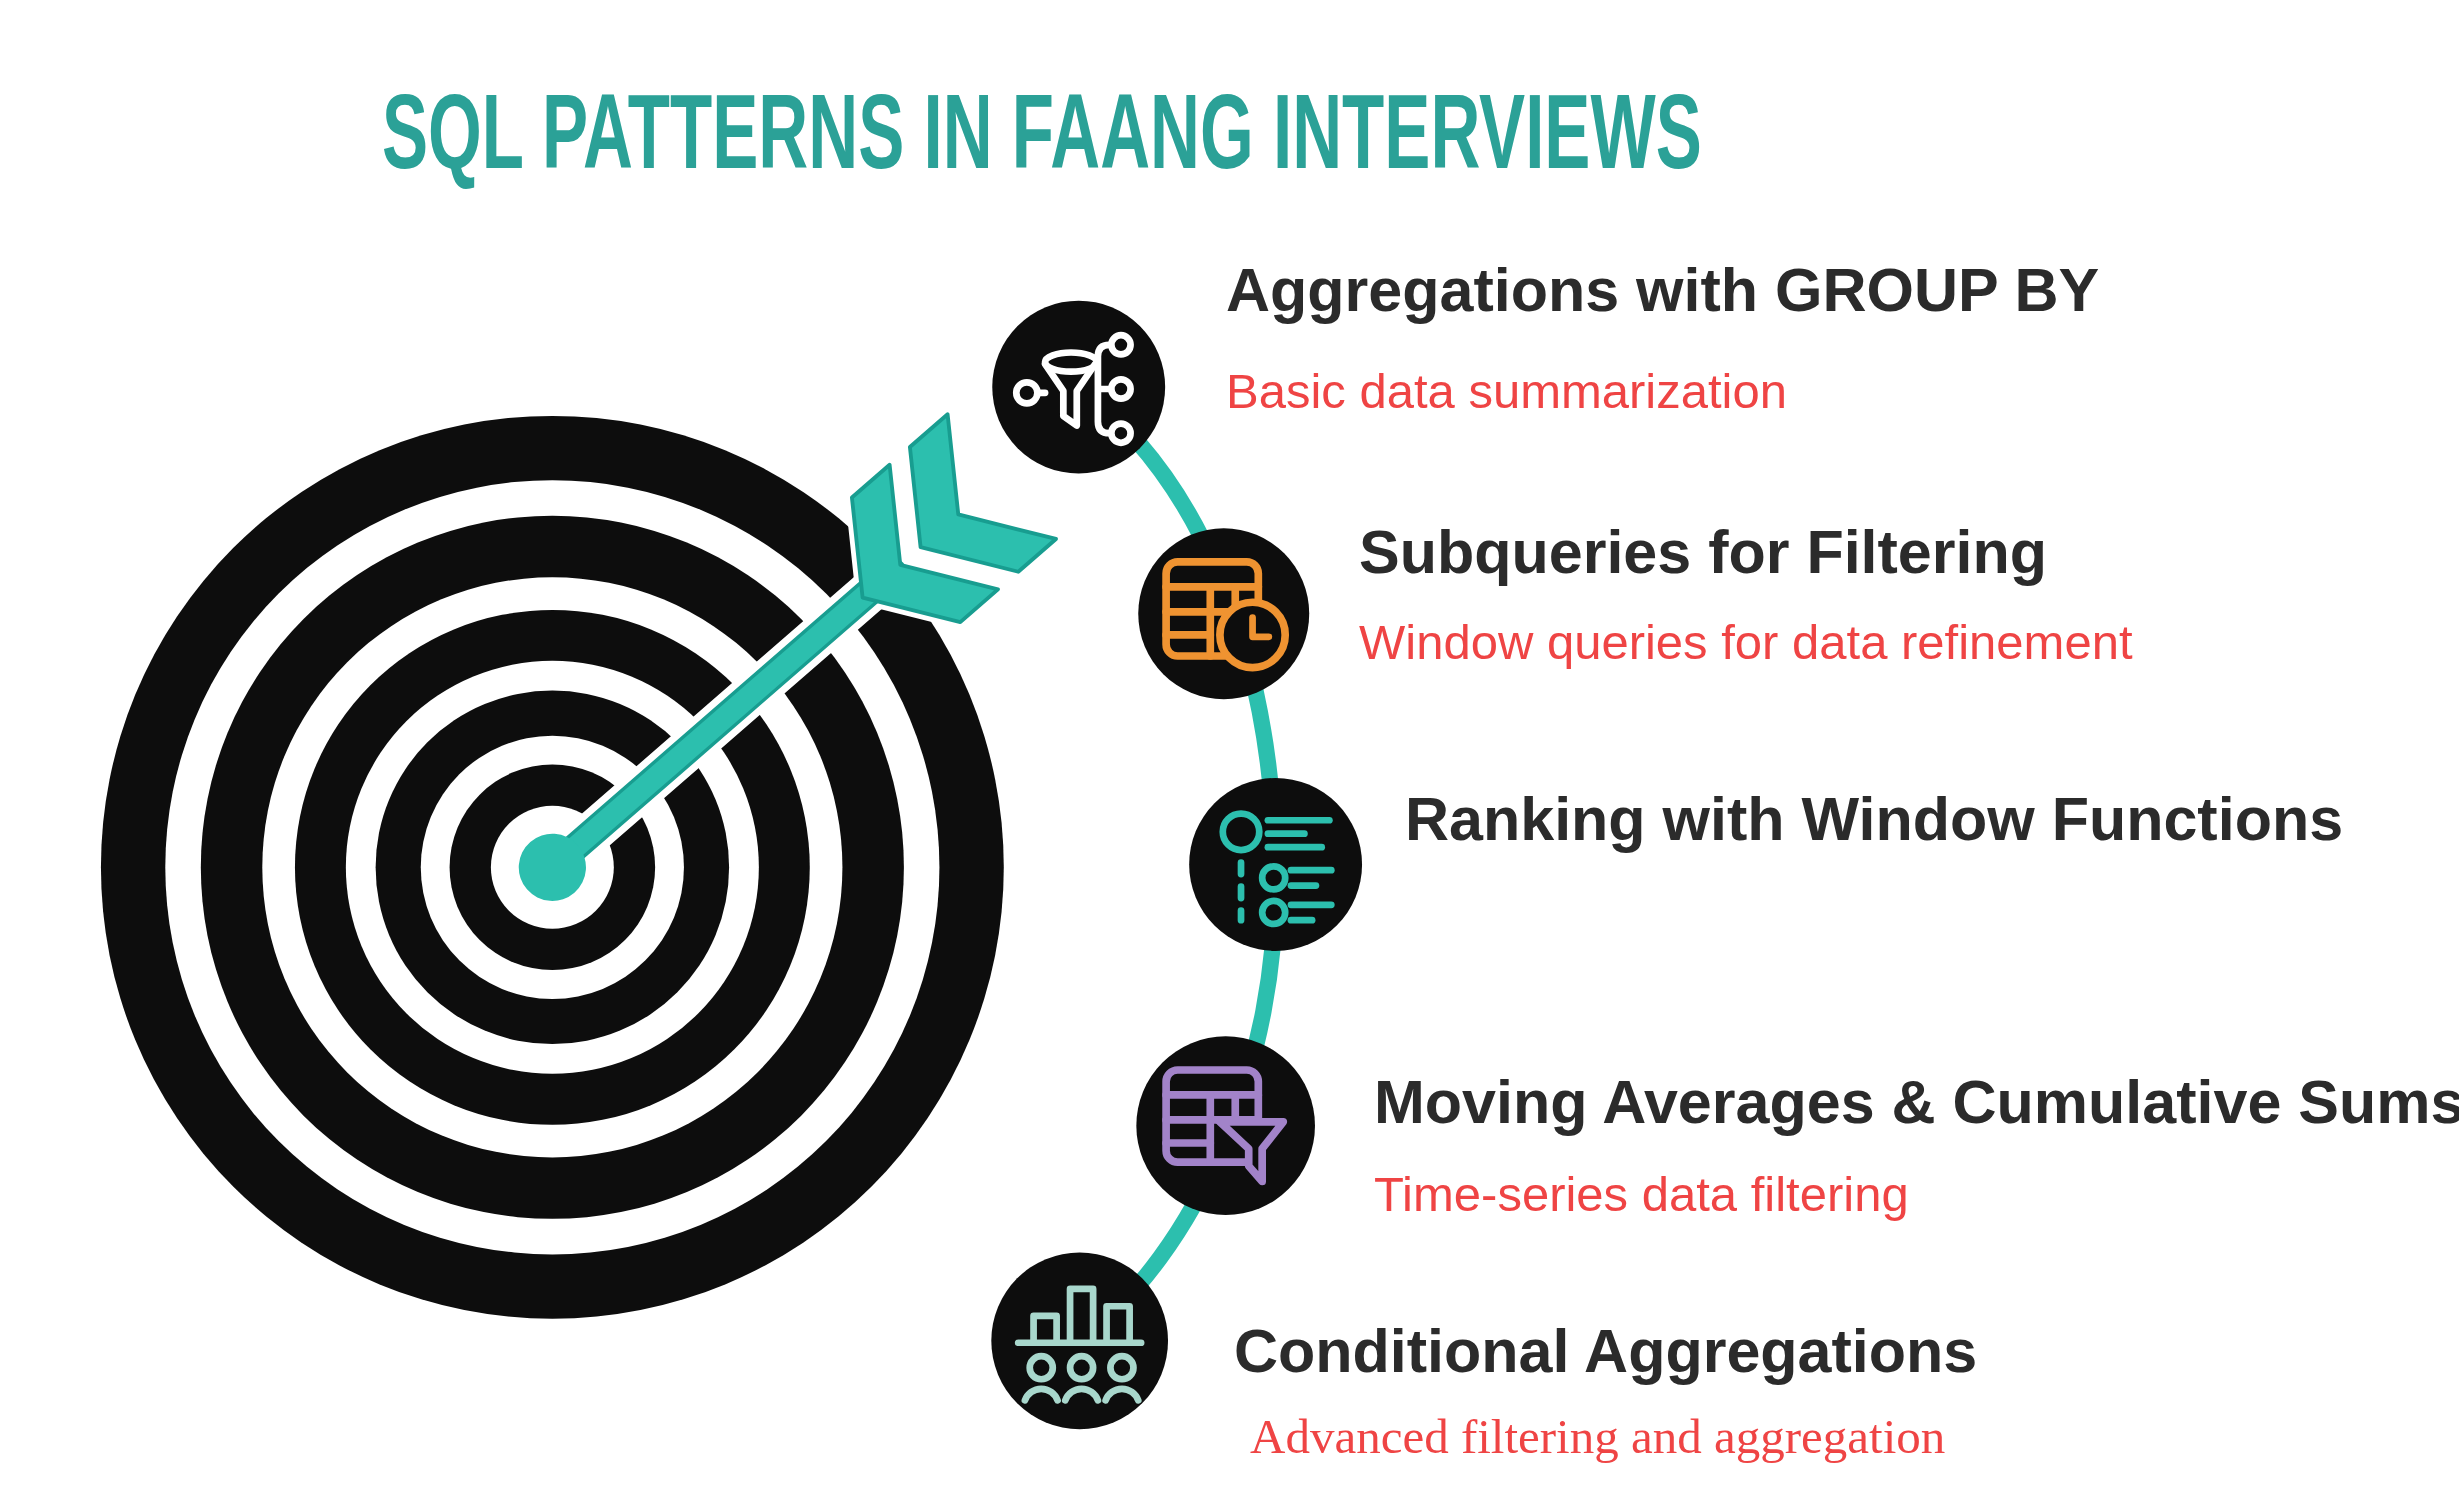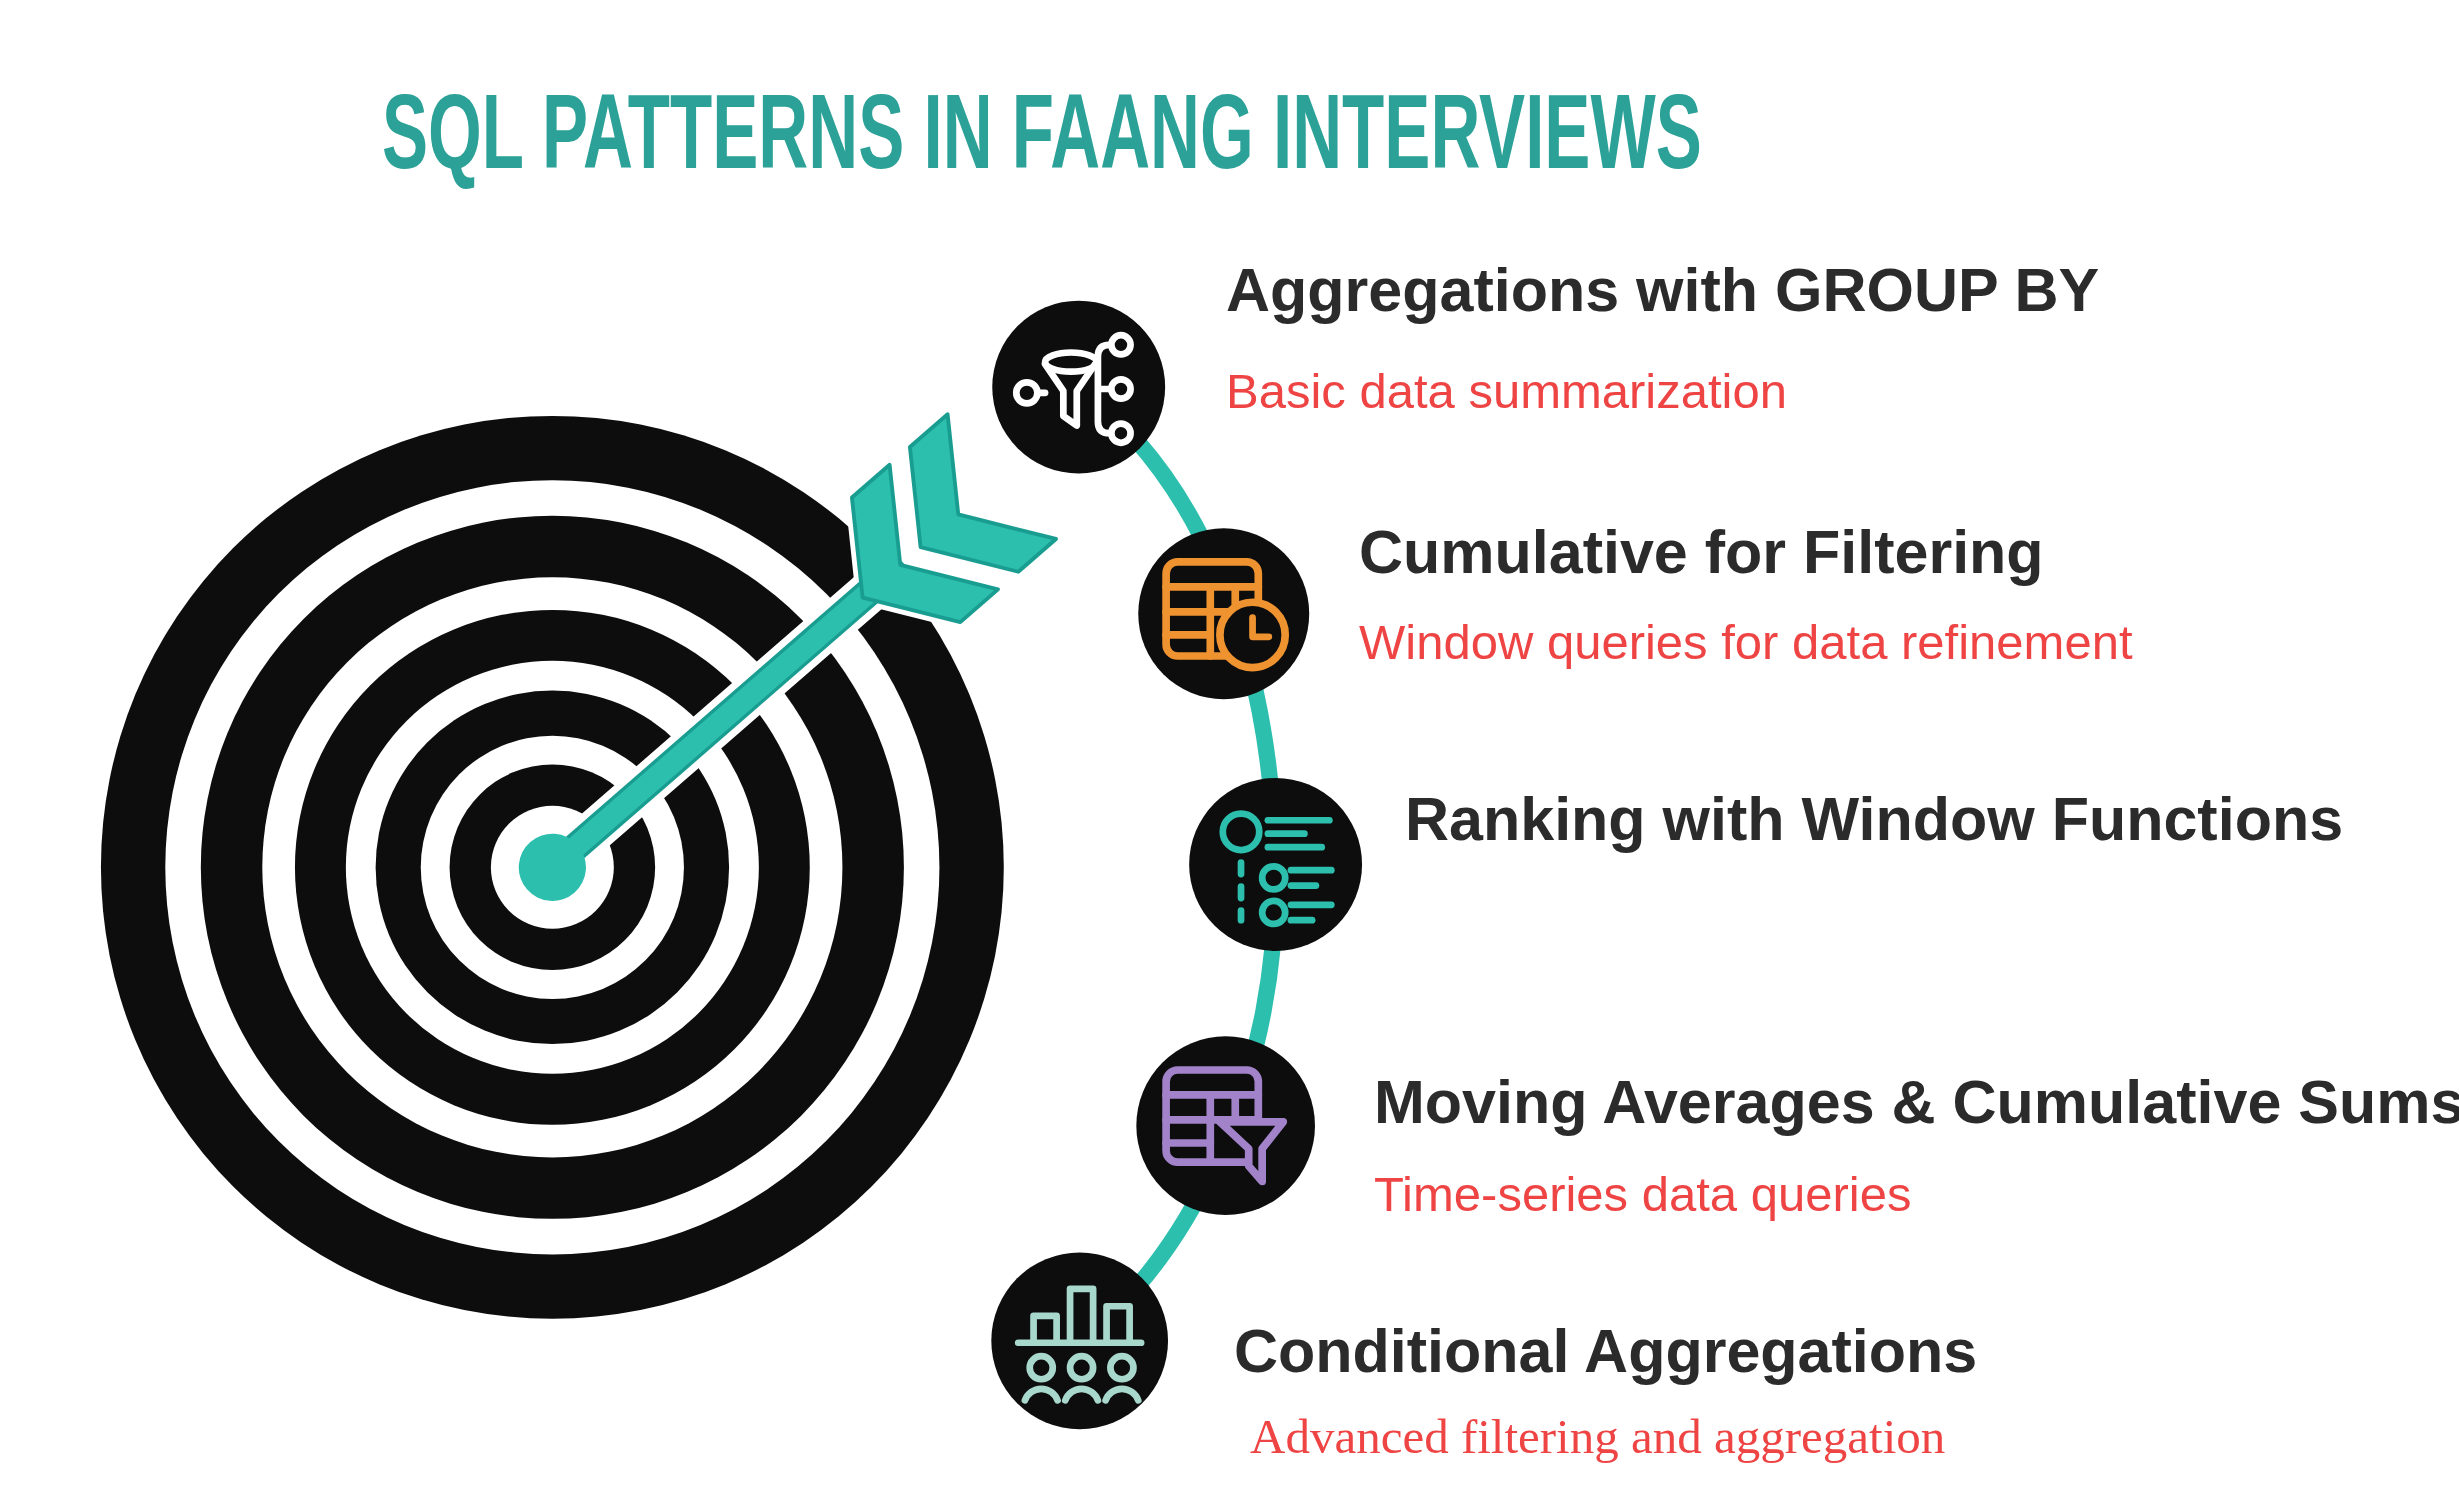--- a/index.html
+++ b/index.html
@@ -129,31 +129,31 @@
       </g>
     </g>
   </svg>
 
   <div class="item" style="left:1226px;top:257px;">
     <h2>Aggregations with GROUP BY</h2>
     <p style="left:0;top:108px;">Basic data summarization</p>
   </div>
 
   <div class="item" style="left:1359px;top:519px;">
-    <h2>Cumulative for Filtering</h2>
+    <h2>Subqueries for Filtering</h2>
     <p style="left:0;top:97px;">Window queries for data refinement</p>
   </div>
 
   <div class="item" style="left:1405px;top:786px;">
     <h2>Ranking with Window Functions</h2>
   </div>
 
   <div class="item" style="left:1374px;top:1069px;">
     <h2>Moving Averages &amp; Cumulative Sums</h2>
-    <p style="left:0;top:99px;">Time-series data queries</p>
+    <p style="left:0;top:99px;">Time-series data filtering</p>
   </div>
 
   <div class="item" style="left:1234px;top:1318px;">
     <h2>Conditional Aggregations</h2>
     <p style="left:16px;top:92px;font-family:Liberation Serif, serif;">Advanced filtering and aggregation</p>
   </div>
 
 </div>
 
 

